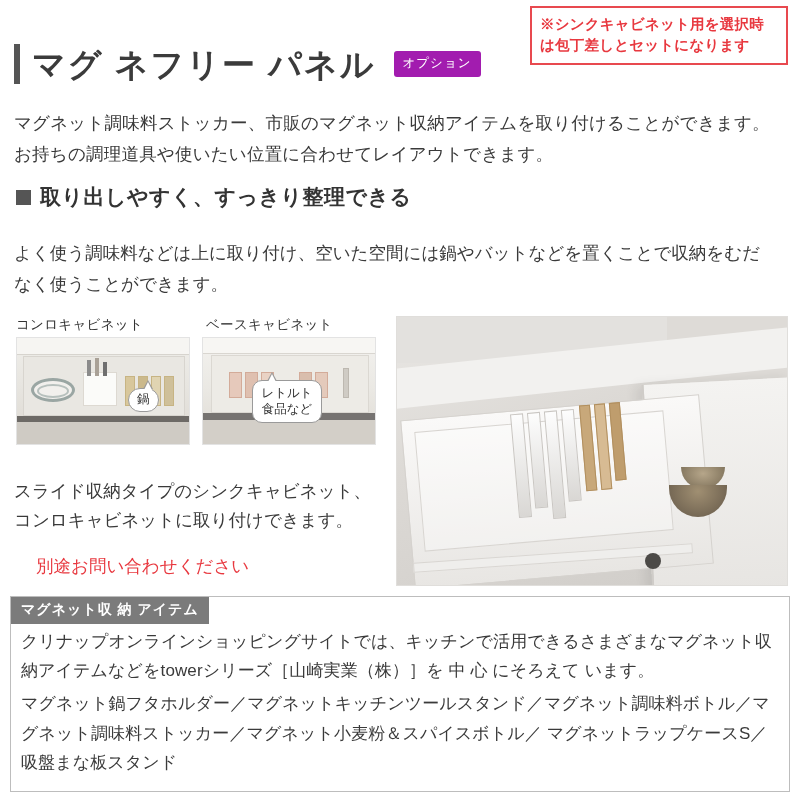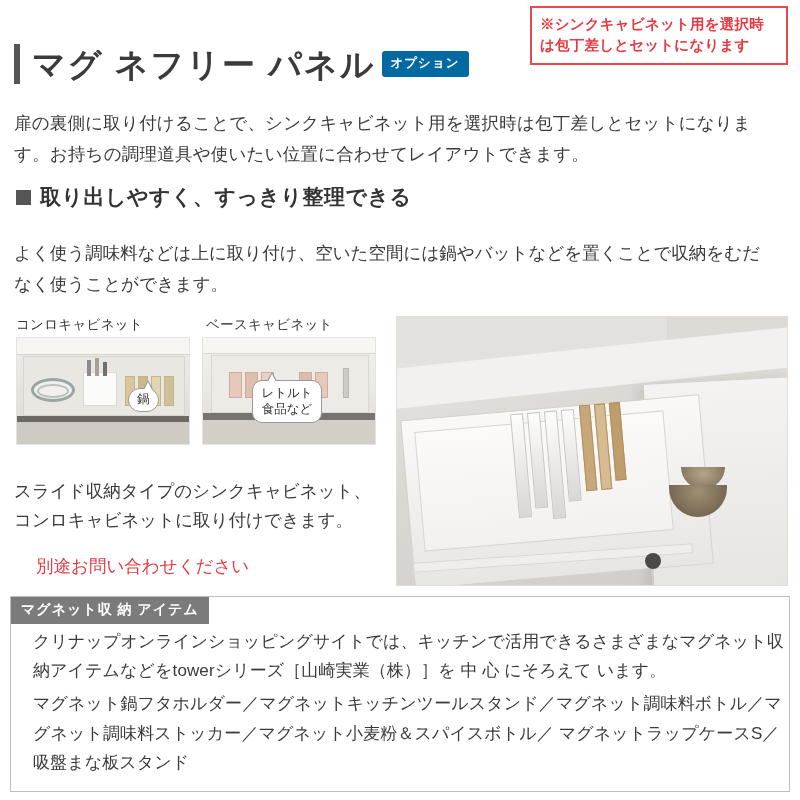--- a/index.html
+++ b/index.html
@@ -45,25 +45,25 @@
     margin-right: 12px;
   }
   .title-text {
     font-size: 33px;
     font-weight: bold;
     color: #3b3b3b;
     letter-spacing: 2px;
     line-height: 1;
   }
   .option-badge {
-    margin-left: 6px;
-    background: #0369a1;
+    margin-left: 18px;
+    background: #a21caf;
     color: #ffffff;
     font-size: 12.5px;
-    font-weight: bold;
+    font-weight: normal;
     padding: 4px 9px 5px 9px;
     border-radius: 3px;
     letter-spacing: 1px;
     white-space: nowrap;
   }
 
   
   .lead {
     position: absolute;
     top: 108px;
@@ -304,39 +304,38 @@
   }
   .magnet-body {
     position: absolute;
     left: 10px;
     top: 30px;
     width: 760px;
     font-size: 17px;
     line-height: 1.72;
     color: #3a3a3a;
     letter-spacing: 0.1px;
-    margin-left: 12px;
   }
   .magnet-body p { margin: 0; }
   .magnet-body p + p { margin-top: 4px; }
 </style>
 </head>
 <body>
 
 <div class="notice">
   <span>※シンクキャビネット用を選択時は包丁差しとセットになります</span>
 </div>
 
 <div class="title-row">
   <div class="title-bar"></div>
   <div class="title-text">マグ ネフリー パネル</div>
   <div class="option-badge">オプション</div>
 </div>
 
-<div class="lead">扉の裏側に取り付けることで、シンクキャビネット用を選択時は包丁差しとセットになります。お持ちの調理道具や使いたい位置に合わせてレイアウトできます。</div>
+<div class="lead">マグネット調味料ストッカー、市販のマグネット収納アイテムを取り付けることができます。お持ちの調理道具や使いたい位置に合わせてレイアウトできます。</div>
 
 <div class="subhead">
   <div class="subhead-sq"></div>
   <div class="subhead-text">取り出しやすく、すっきり整理できる</div>
 </div>
 <div class="subpara">よく使う調味料などは上に取り付け、空いた空間には鍋やバットなどを置くことで収納をむだなく使うことができます。</div>
 
 <div class="thumbs">
   <div class="thumb-caps">
     <div class="thumb-cap">コンロキャビネット</div>

